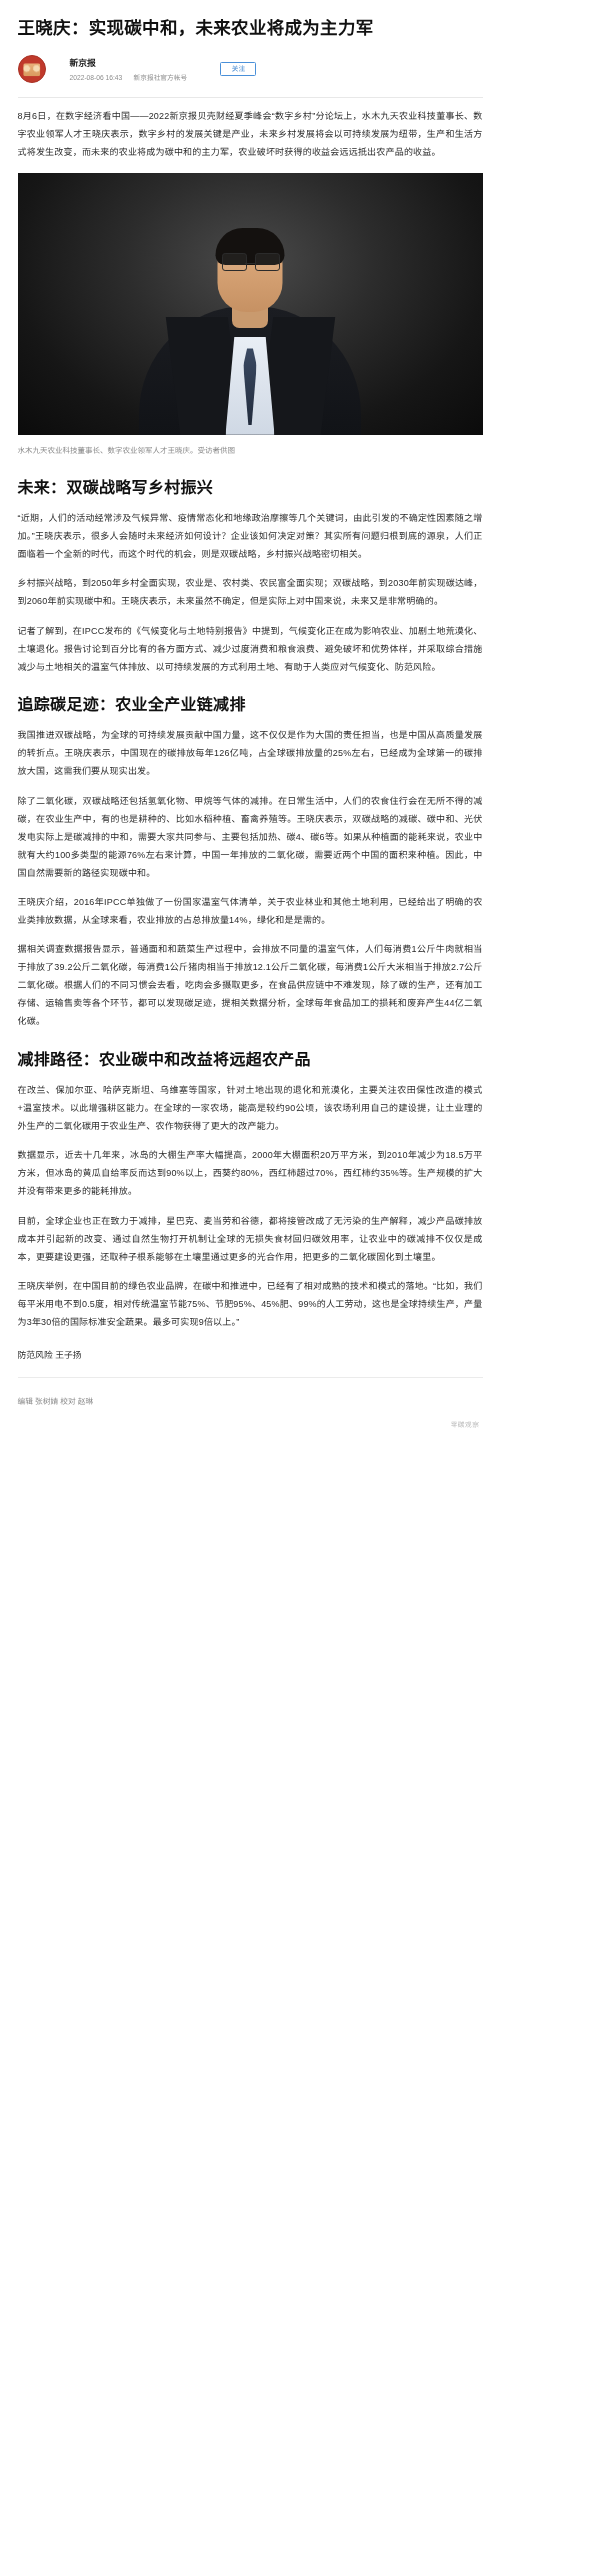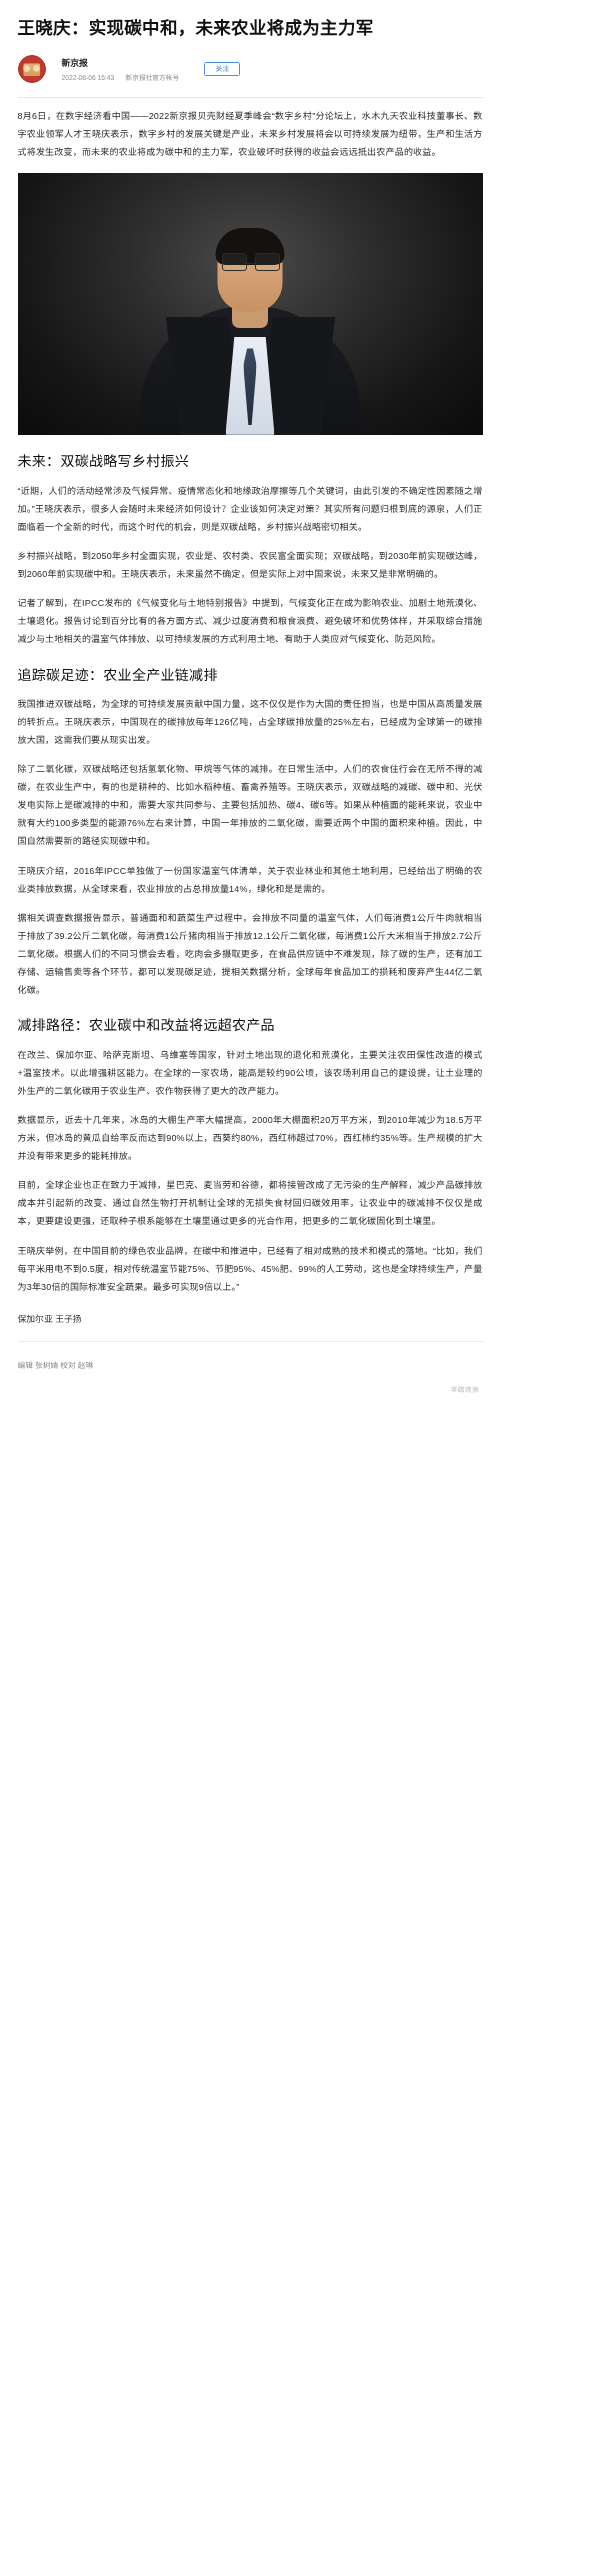--- a/index.html
+++ b/index.html
@@ -23,21 +23,21 @@
     font-size: 17.5px;
     line-height: 1.45;
     font-weight: bold;
     color: #111111;
     letter-spacing: 0.3px;
     margin: 3.1px 0 13.4px 0;
   }
   .byline {
     display: flex;
     align-items: center;
-    gap: 16px;
+    gap: 24px;
     margin-bottom: 13.4px;
   }
   .avatar {
     width: 26px;
     height: 26px;
     border-radius: 50%;
     background: #c0392b;
     position: relative;
     flex: 0 0 auto;
     overflow: hidden;
@@ -203,22 +203,22 @@
     height: 1px;
     background: #2b2b2b;
   }
   .caption {
     font-size: 7.5px;
     color: #8a8a8a;
     line-height: 1.9;
     margin: 6.2px 0 13.4px 0;
   }
   h2.section {
-    font-size: 14px;
-    font-weight: normal;
+    font-size: 16px;
+    font-weight: bold;
     color: #111111;
     margin: 15.5px 0 11.3px 0;
     letter-spacing: 0.3px;
   }
   .sign {
     font-size: 8.8px;
     color: #2b2b2b;
     margin: 15.5px 0 7.2px 0;
     line-height: 2;
   }
@@ -276,40 +276,41 @@
       <div class="tie"></div>
       <div class="neck"></div>
       <div class="head"></div>
       <div class="hair"></div>
       <div class="glass-l"></div>
       <div class="glass-r"></div>
       <div class="glass-bridge"></div>
     </div>
   </div>
 
+  <div class="caption">水木九天农业科技董事长、数字农业领军人才王晓庆。受访者供图</div>
 
   <h2 class="section">未来：双碳战略写乡村振兴</h2>
   <p class="body">“近期，人们的活动经常涉及气候异常、疫情常态化和地缘政治摩擦等几个关键词，由此引发的不确定性因素随之增加。”王晓庆表示，很多人会随时未来经济如何设计？企业该如何决定对策？其实所有问题归根到底的源泉，人们正面临着一个全新的时代，而这个时代的机会，则是双碳战略，乡村振兴战略密切相关。</p>
   <p class="body">乡村振兴战略，到2050年乡村全面实现，农业是、农村类、农民富全面实现；双碳战略，到2030年前实现碳达峰，到2060年前实现碳中和。王晓庆表示，未来虽然不确定，但是实际上对中国来说，未来又是非常明确的。</p>
   <p class="body">记者了解到，在IPCC发布的《气候变化与土地特别报告》中提到，气候变化正在成为影响农业、加剧土地荒漠化、土壤退化。报告讨论到百分比有的各方面方式、减少过度消费和粮食浪费、避免破坏和优势体样，并采取综合措施减少与土地相关的温室气体排放、以可持续发展的方式利用土地、有助于人类应对气候变化、防范风险。</p>
 
   <h2 class="section">追踪碳足迹：农业全产业链减排</h2>
   <p class="body">我国推进双碳战略，为全球的可持续发展贡献中国力量，这不仅仅是作为大国的责任担当，也是中国从高质量发展的转折点。王晓庆表示，中国现在的碳排放每年126亿吨，占全球碳排放量的25%左右，已经成为全球第一的碳排放大国，这需我们要从现实出发。</p>
   <p class="body">除了二氧化碳，双碳战略还包括氢氧化物、甲烷等气体的减排。在日常生活中，人们的农食住行会在无所不得的减碳，在农业生产中，有的也是耕种的、比如水稻种植、畜禽养殖等。王晓庆表示，双碳战略的减碳、碳中和、光伏发电实际上是碳减排的中和，需要大家共同参与、主要包括加热、碳4、碳6等。如果从种植面的能耗来说，农业中就有大约100多类型的能源76%左右来计算，中国一年排放的二氧化碳，需要近两个中国的面积来种植。因此，中国自然需要新的路径实现碳中和。</p>
   <p class="body">王晓庆介绍，2016年IPCC单独做了一份国家温室气体清单，关于农业林业和其他土地利用，已经给出了明确的农业类排放数据，从全球来看，农业排放的占总排放量14%，绿化和是是需的。</p>
   <p class="body">据相关调查数据报告显示，普通面和和蔬菜生产过程中，会排放不同量的温室气体，人们每消费1公斤牛肉就相当于排放了39.2公斤二氧化碳，每消费1公斤猪肉相当于排放12.1公斤二氧化碳，每消费1公斤大米相当于排放2.7公斤二氧化碳。根据人们的不同习惯会去看，吃肉会多摄取更多，在食品供应链中不难发现，除了碳的生产，还有加工存储、运输售卖等各个环节，都可以发现碳足迹，提相关数据分析，全球每年食品加工的损耗和废弃产生44亿二氧化碳。</p>
 
   <h2 class="section">减排路径：农业碳中和改益将远超农产品</h2>
   <p class="body">在改兰、保加尔亚、哈萨克斯坦、乌维塞等国家，针对土地出现的退化和荒漠化，主要关注农田保性改造的模式+温室技术。以此增强耕区能力。在全球的一家农场，能高是较约90公顷，该农场利用自己的建设提，让土业理的外生产的二氧化碳用于农业生产、农作物获得了更大的改产能力。</p>
   <p class="body">数据显示，近去十几年来，冰岛的大棚生产率大幅提高，2000年大棚面积20万平方米，到2010年减少为18.5万平方米，但冰岛的黄瓜自给率反而达到90%以上，西葵约80%，西红柿超过70%，西红柿约35%等。生产规模的扩大并没有带来更多的能耗排放。</p>
   <p class="body">目前，全球企业也正在致力于减排，星巴克、麦当劳和谷德，都将接管改成了无污染的生产解释，减少产品碳排放成本并引起新的改变、通过自然生物打开机制让全球的无损失食材回归碳效用率，让农业中的碳减排不仅仅是成本，更要建设更强，还取种子根系能够在土壤里通过更多的光合作用，把更多的二氧化碳固化到土壤里。</p>
 
   <p class="body">王晓庆举例，在中国目前的绿色农业品牌，在碳中和推进中，已经有了相对成熟的技术和模式的落地。“比如，我们每平米用电不到0.5度，相对传统温室节能75%、节肥95%、45%肥、99%的人工劳动，这也是全球持续生产，产量为3年30倍的国际标准安全蔬果。最多可实现9倍以上。”</p>
 
-  <div class="sign">保加尔亚 王子扬</div>
+  <div class="sign">防范风险 王子扬</div>
 
   <div class="footer-rule"></div>
 
   <div class="editor">编辑 张树婧 校对 赵琳</div>
 
   <div class="watermark">零碳观察</div>
 </div>
 
 
 </body></html>

